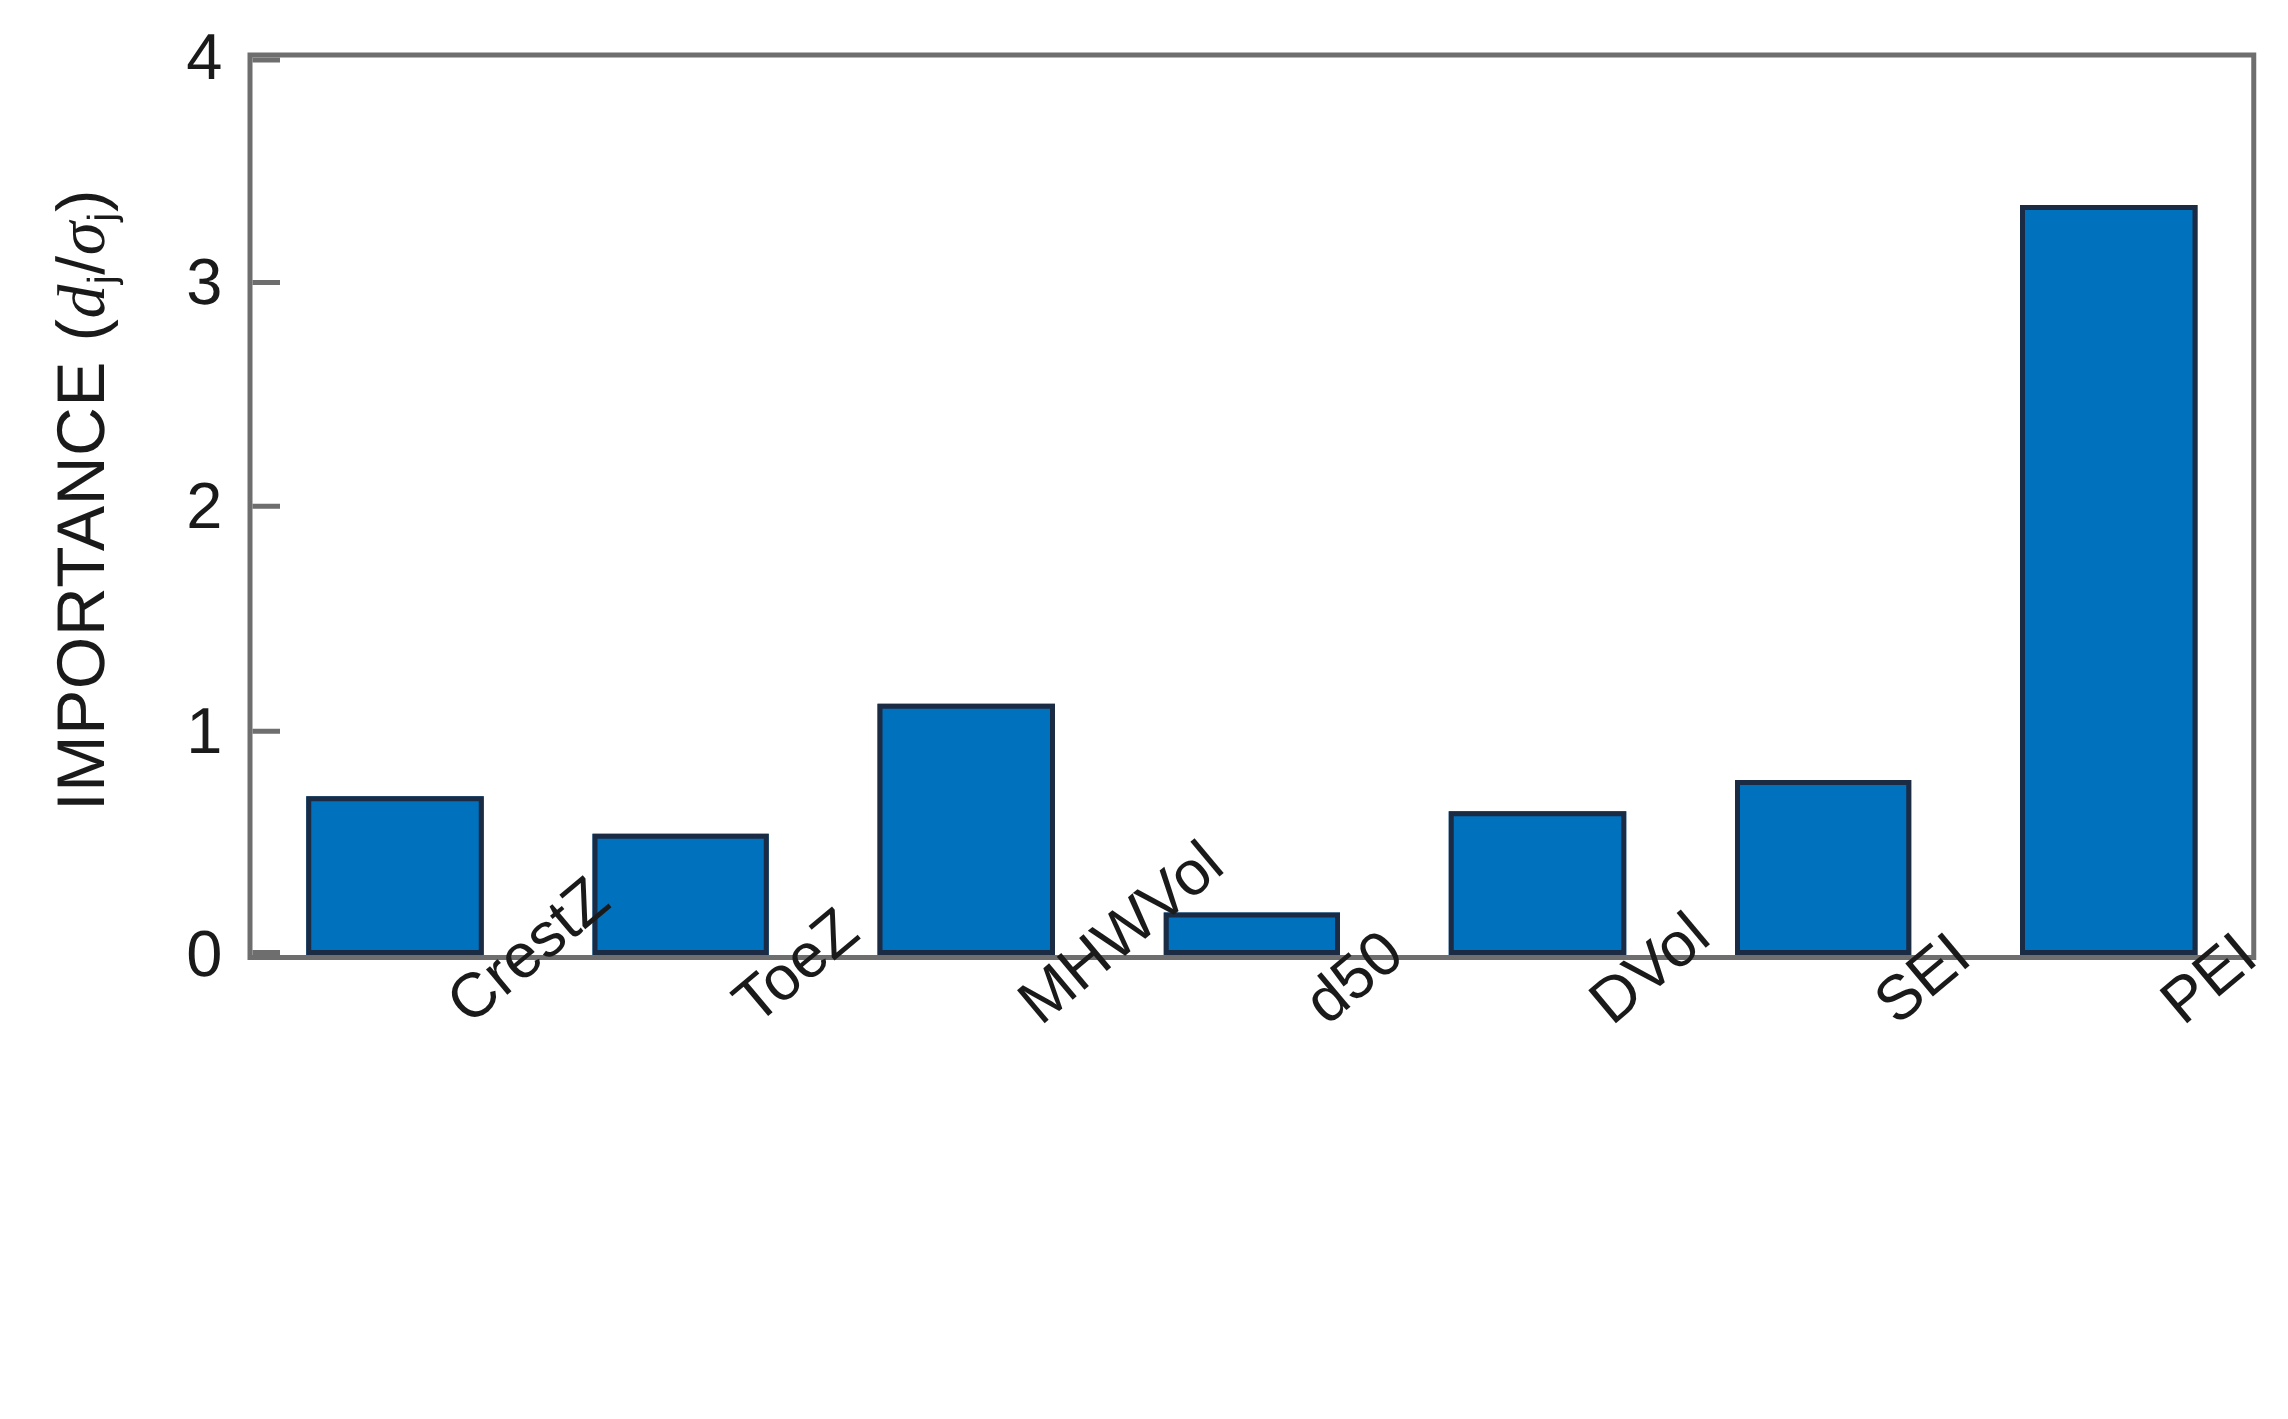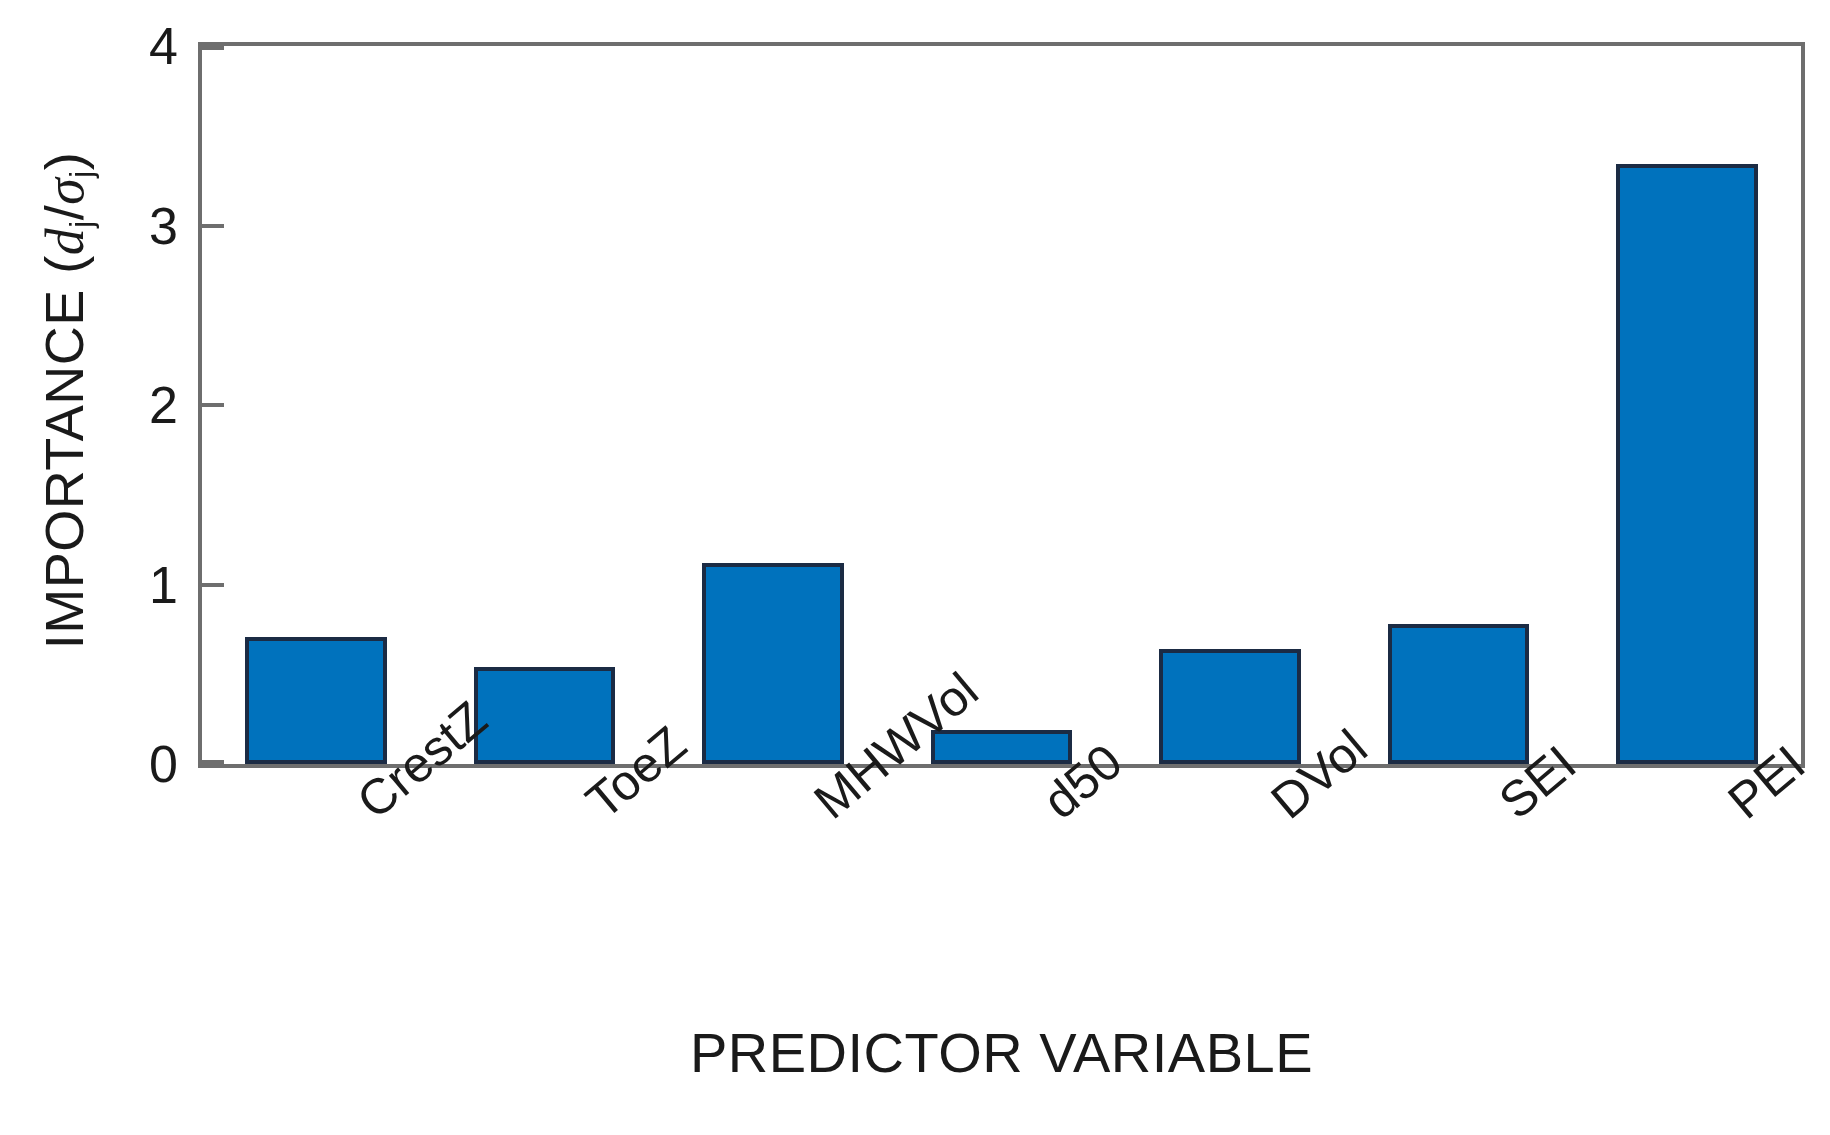--- a/index.html
+++ b/index.html
@@ -165,15 +165,14 @@
   <div id="xtick-labels">
       <div class="xtick-label" style="left: 346.214px; width: 0px;">CrestZ</div>
       <div class="xtick-label" style="left: 574.643px; width: 0px;">ToeZ</div>
       <div class="xtick-label" style="left: 803.071px; width: 0px;">MHWVol</div>
       <div class="xtick-label" style="left: 1031.5px; width: 0px;">d50</div>
       <div class="xtick-label" style="left: 1259.93px; width: 0px;">DVol</div>
       <div class="xtick-label" style="left: 1488.36px; width: 0px;">SEI</div>
       <div class="xtick-label" style="left: 1716.79px; width: 0px;">PEI</div>
     </div>
 
-  <div id="xlabel">PREDICTOR VARIABLE</div>
 
 </div>
 
 </body></html>

